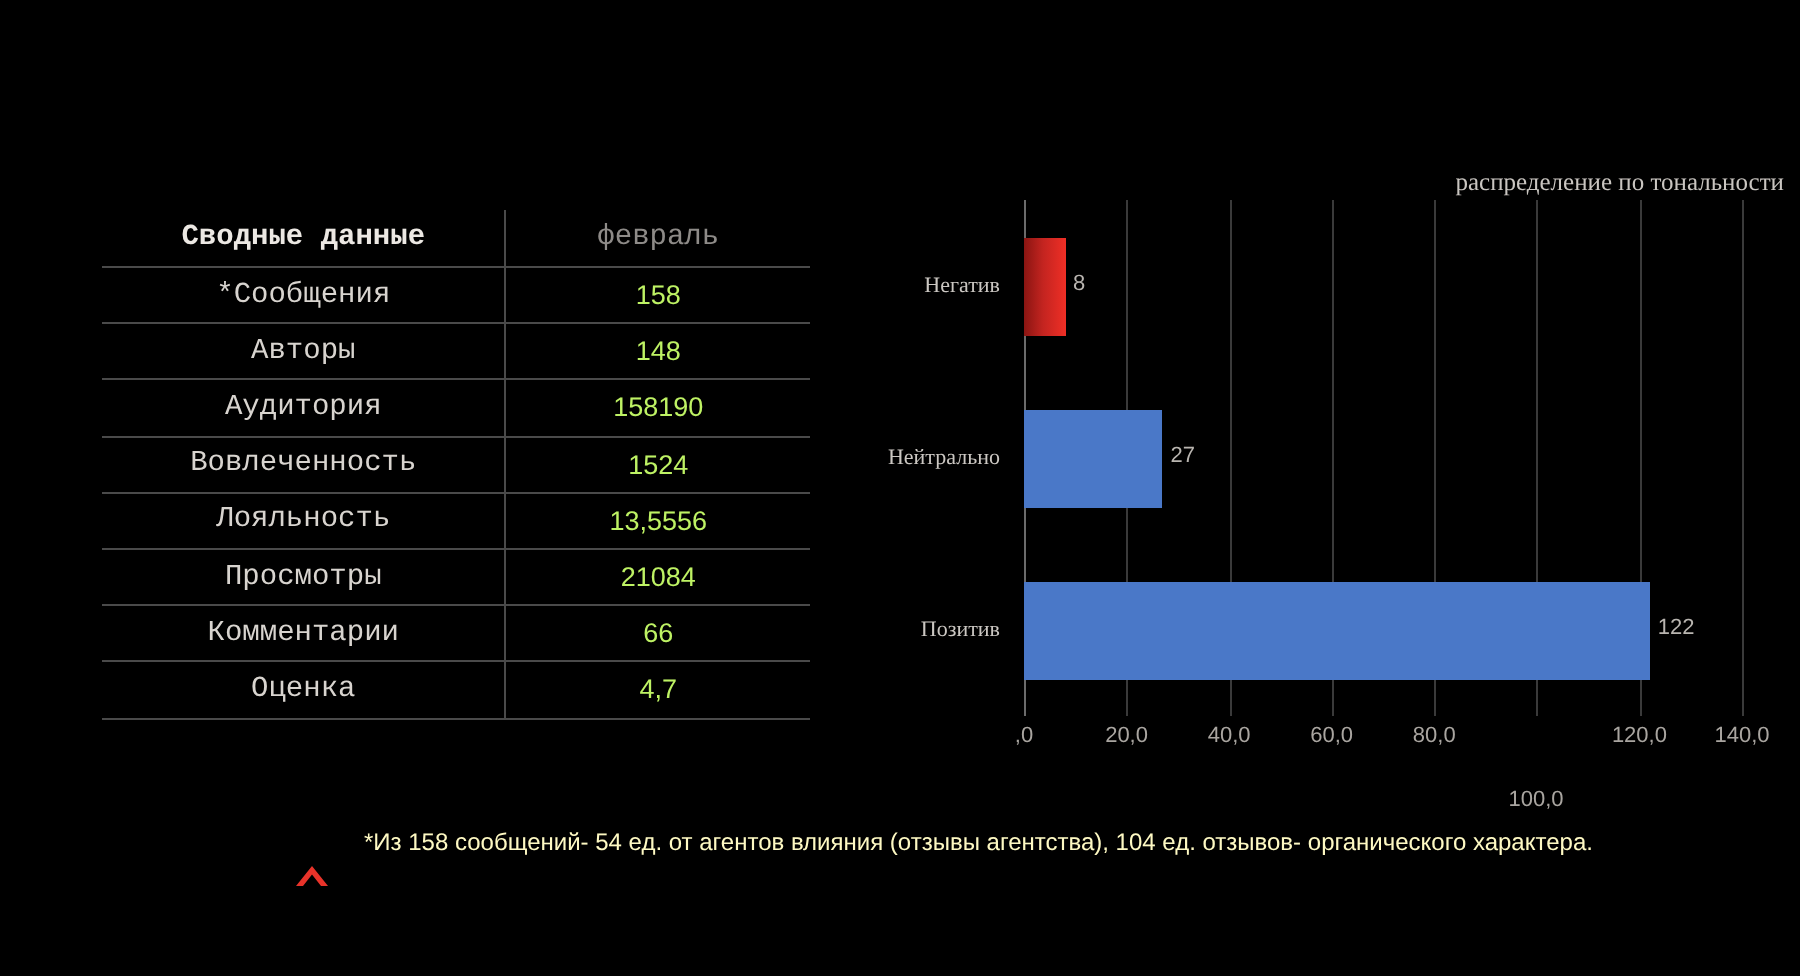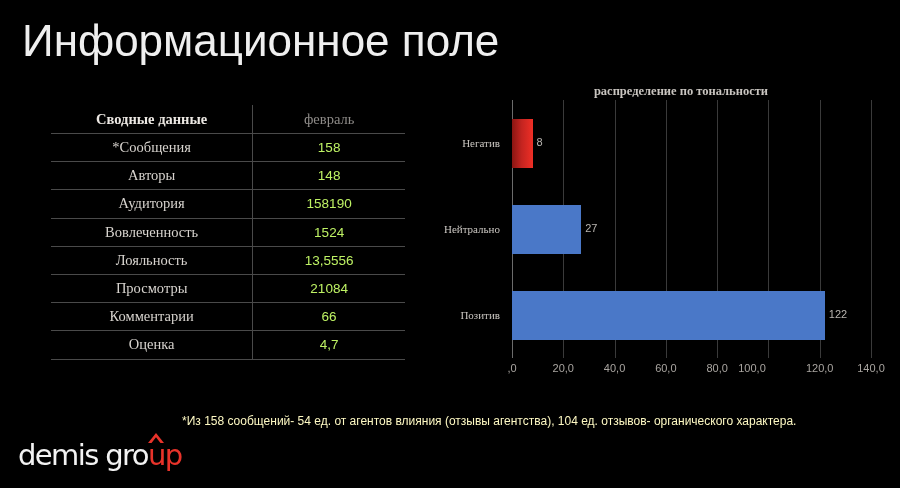--- a/index.html
+++ b/index.html
@@ -49,20 +49,21 @@
   }
   #summary-table td, #summary-table th {
     padding: 0;
     height: 27.2px;
     text-align: center;
     vertical-align: middle;
     font-size: 14.5px;
     color: #d8d4cf;
     font-weight: 400;
     border-bottom: 1px solid #4a4a4a;
+    font-family: Liberation Mono, monospace;
   }
   #summary-table thead th {
     font-size: 14.5px;
     height: 28px;
   }
   #summary-table thead th.th-metric {
     font-weight: bold;
     color: #ece8e3;
   }
   #summary-table thead th.th-period {
@@ -88,23 +89,23 @@
     left: 440px;
     top: 84px;
     width: 452px;
     height: 305px;
   }
   #chart-title {
     position: absolute;
     left: 0;
     top: 0px;
     width: 452px;
-    text-align: center;
+    text-align: right;
     font-family: "Liberation Serif", serif;
-    font-weight: bold;
+    font-weight: normal;
     font-size: 12.5px;
     color: #c9c5c0;
     padding-left: 30px;
     box-sizing: border-box;
   }
   #plot-area {
     position: absolute;
     left: 72px;   
     top: 16px;    
     width: 359px; 
@@ -201,21 +202,20 @@
     top: 0px;
     width: 18px;
     height: 16px;
   }
 </style>
 </head>
 <body>
 
 <div class="slide">
 
-  <div id="slide-title">Информационное поле</div>
 
   <div id="summary-table">
     <table>
       <thead>
         <tr>
           <th class="col-metric th-metric">Сводные данные</th>
           <th class="th-period">февраль</th>
         </tr>
       </thead>
       <tbody id="table-body">
@@ -262,39 +262,38 @@
         <div class="tick-label" style="left: 0px;">,0</div>
         <div class="gridline" style="left: 51.2857px;"></div>
         <div class="tick-label" style="left: 51.2857px;">20,0</div>
         <div class="gridline" style="left: 102.571px;"></div>
         <div class="tick-label" style="left: 102.571px;">40,0</div>
         <div class="gridline" style="left: 153.857px;"></div>
         <div class="tick-label" style="left: 153.857px;">60,0</div>
         <div class="gridline" style="left: 205.143px;"></div>
         <div class="tick-label" style="left: 205.143px;">80,0</div>
         <div class="gridline" style="left: 256.429px;"></div>
-        <div class="tick-label" style="left: 240px;">100,0</div>
+        <div class="tick-label" style="left: 256px; margin-top: 32px;">100,0</div>
         <div class="gridline" style="left: 307.714px;"></div>
         <div class="tick-label" style="left: 307.714px;">120,0</div>
         <div class="gridline" style="left: 359px;"></div>
         <div class="tick-label" style="left: 359px;">140,0</div>
         <div class="bar red" style="top: 18.5px; height: 49px; width: 20.5143px;"></div>
         <div class="bar-value" style="left: 24.5143px; top: 36px;">8</div>
         <div class="cat-label" style="top: 43px;">Негатив</div>
         <div class="bar blue" style="top: 104.5px; height: 49px; width: 69.2357px;"></div>
         <div class="bar-value" style="left: 73.2357px; top: 122px;">27</div>
         <div class="cat-label" style="top: 129px;">Нейтрально</div>
         <div class="bar blue" style="top: 190.5px; height: 49px; width: 312.843px;"></div>
         <div class="bar-value" style="left: 316.843px; top: 208px;">122</div>
         <div class="cat-label" style="top: 215px;">Позитив</div>
       </div>
   </div>
 
   <div id="footnote">*Из 158 сообщений- 54 ед. от агентов влияния (отзывы агентства), 104 ед. отзывов-  органического характера.</div>
 
   <div id="logo">
-    <div id="logo-text"><span>demis gro</span><span class="up">up</span></div>
     <svg id="logo-caret" viewBox="0 0 18 16">
       <path d="M9 1 L17 11 L13.5 11 L9 5.2 L4.5 11 L1 11 Z" fill="#e8332a"></path>
     </svg>
   </div>
 
 </div>
 
 </body></html>

